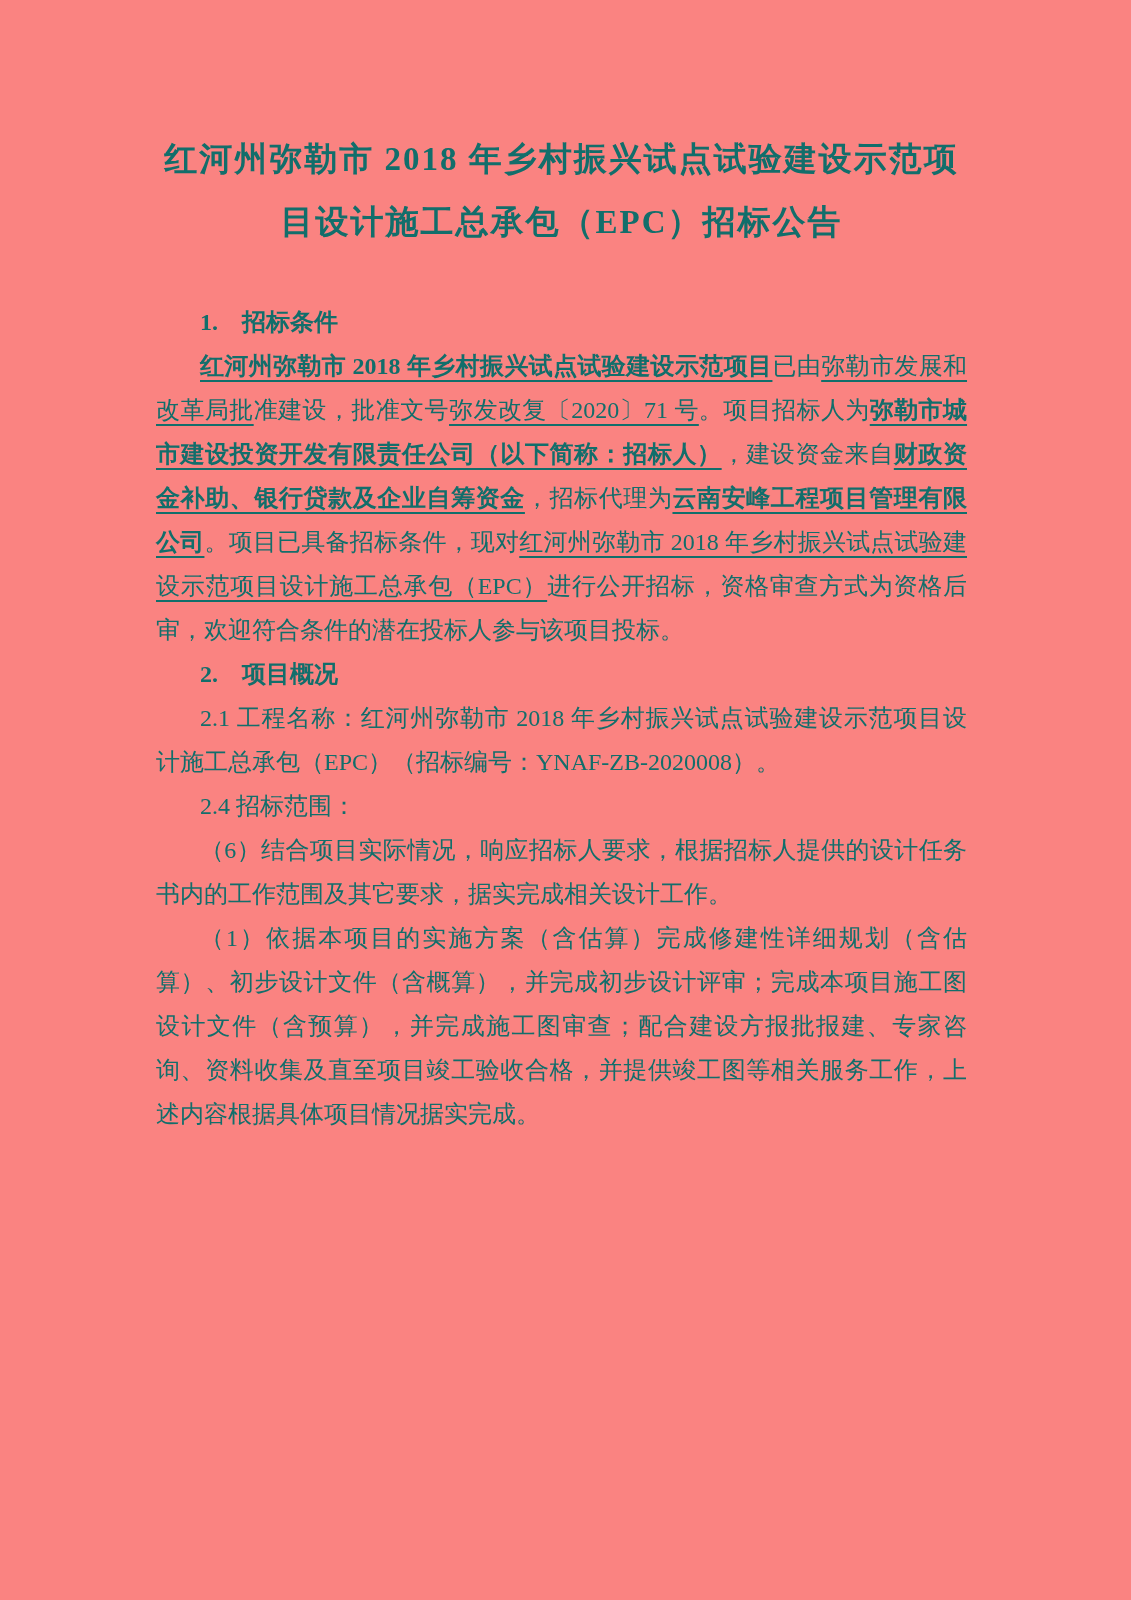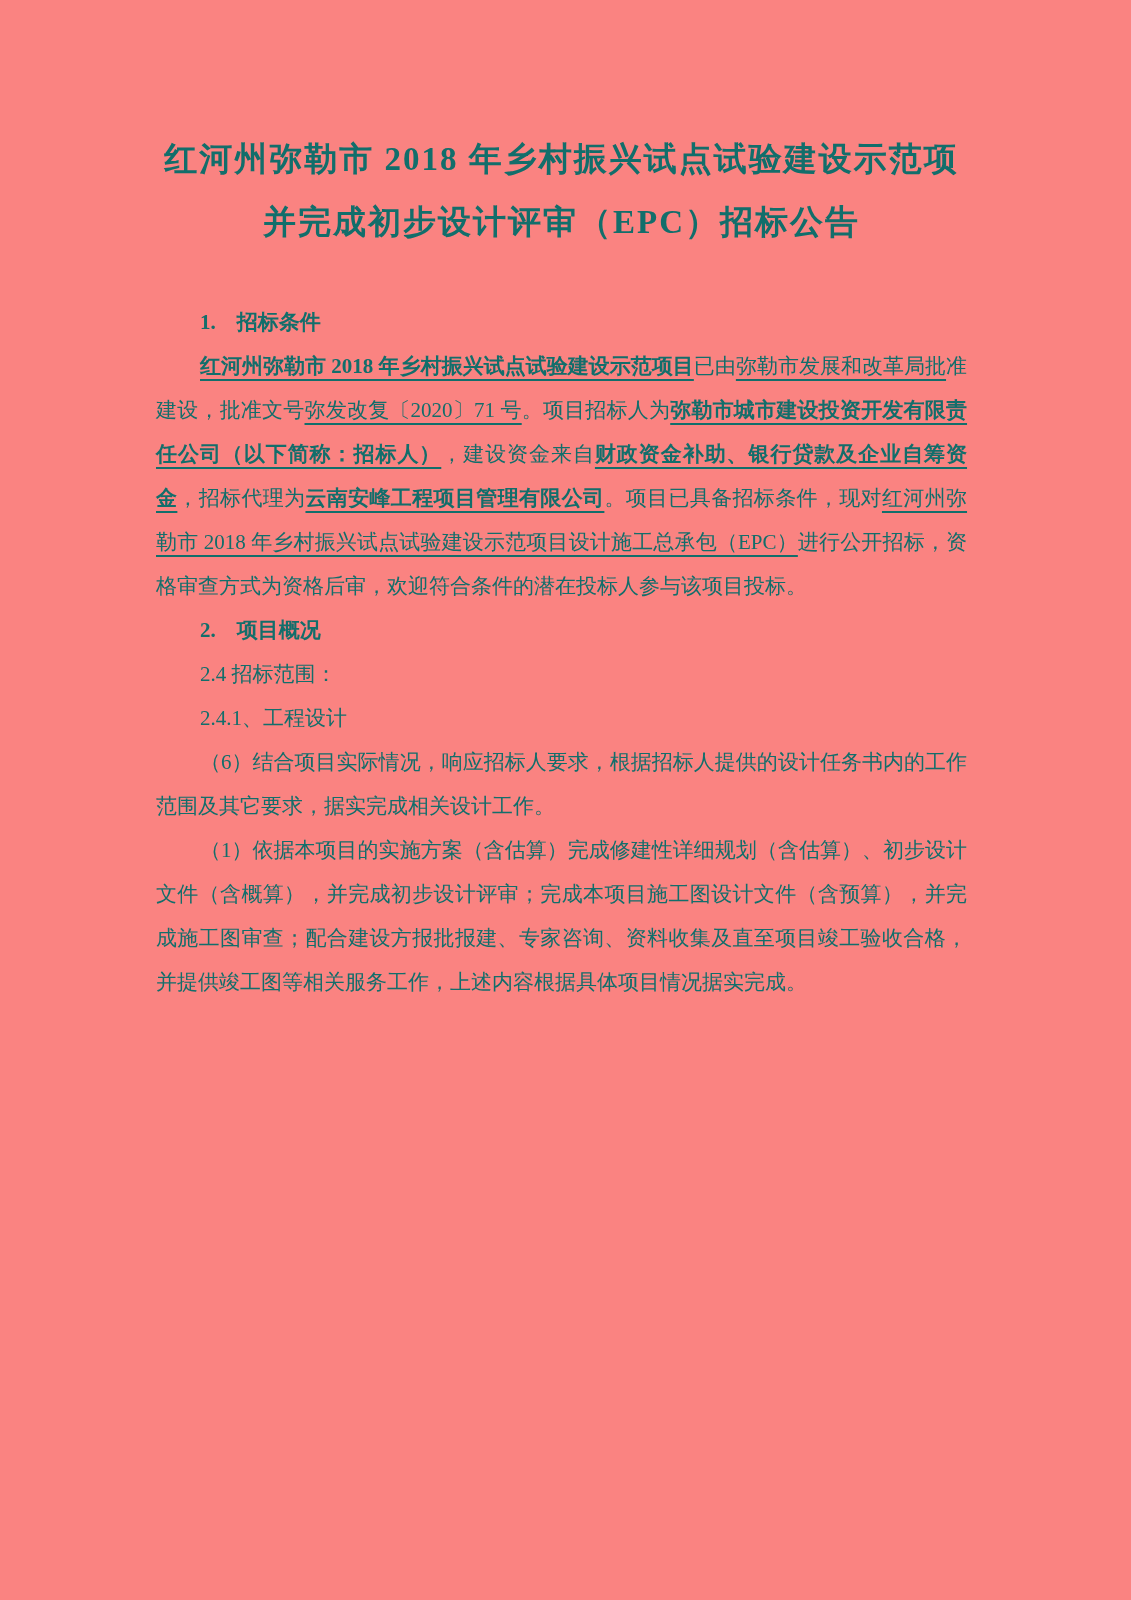--- a/index.html
+++ b/index.html
@@ -24,21 +24,21 @@
     font-weight: bold;
     line-height: 63px;
     text-align: center;
     letter-spacing: 2px;
   }
   .doc-title .title-line {
     display: block;
   }
   .doc-body {
     margin-top: 46px;
-    font-size: 21px;
+    font-size: 24px;
     line-height: 44px;
     text-align: justify;
   }
   .doc-body p {
     margin: 0;
     text-indent: 44px;
   }
   .doc-body p.heading {
     font-weight: bold;
   }
@@ -49,24 +49,24 @@
     text-decoration: underline;
     text-underline-offset: 6px;
   }
 </style>
 </head>
 <body style="background: rgb(250, 131, 129);">
 
 <div class="page" style="color: rgb(18, 110, 107);">
   <h1 class="doc-title">
     <span class="title-line">红河州弥勒市 2018 年乡村振兴试点试验建设示范项</span>
-    <span class="title-line">并完成初步设计评审（EPC）招标公告</span>
+    <span class="title-line">目设计施工总承包（EPC）招标公告</span>
   </h1>
   <div class="doc-body">
       <p class="heading"><span>1.　招标条件</span></p>
       <p class="para"><span class="r-b r-u">红河州弥勒市 2018 年乡村振兴试点试验建设示范项目</span><span>已由</span><span class="r-u">弥勒市发展和改革局批</span><span>准建设，批准文号</span><span class="r-u">弥发改复〔2020〕71 号</span><span>。项目招标人为</span><span class="r-b r-u">弥勒市城市建设投资开发有限责任公司（以下简称：招标人）</span><span>，建设资金来自</span><span class="r-b r-u">财政资金补助、银行贷款及企业自筹资金</span><span>，招标代理为</span><span class="r-b r-u">云南安峰工程项目管理有限公司</span><span>。项目已具备招标条件，现对</span><span class="r-u">红河州弥勒市 2018 年乡村振兴试点试验建设示范项目设计施工总承包（EPC）</span><span>进行公开招标，资格审查方式为资格后审，欢迎符合条件的潜在投标人参与该项目投标。</span></p>
       <p class="heading"><span>2.　项目概况</span></p>
+      <p class="para"><span>2.1 工程名称：红河州弥勒市 2018 年乡村振兴试点试验建设示范项目设计施工总承包（EPC）（招标编号：YNAF-ZB-2020008）。</span></p>
       <p class="para"><span>2.4 招标范围：</span></p>
-      <p class="para"><span>2.4.1、工程设计</span></p>
       <p class="para"><span>（6）结合项目实际情况，响应招标人要求，根据招标人提供的设计任务书内的工作范围及其它要求，据实完成相关设计工作。</span></p>
       <p class="para"><span>（1）依据本项目的实施方案（含估算）完成修建性详细规划（含估算）、初步设计文件（含概算），并完成初步设计评审；完成本项目施工图设计文件（含预算），并完成施工图审查；配合建设方报批报建、专家咨询、资料收集及直至项目竣工验收合格，并提供竣工图等相关服务工作，上述内容根据具体项目情况据实完成。</span></p>
     </div>
 </div>
 
 </body></html>

